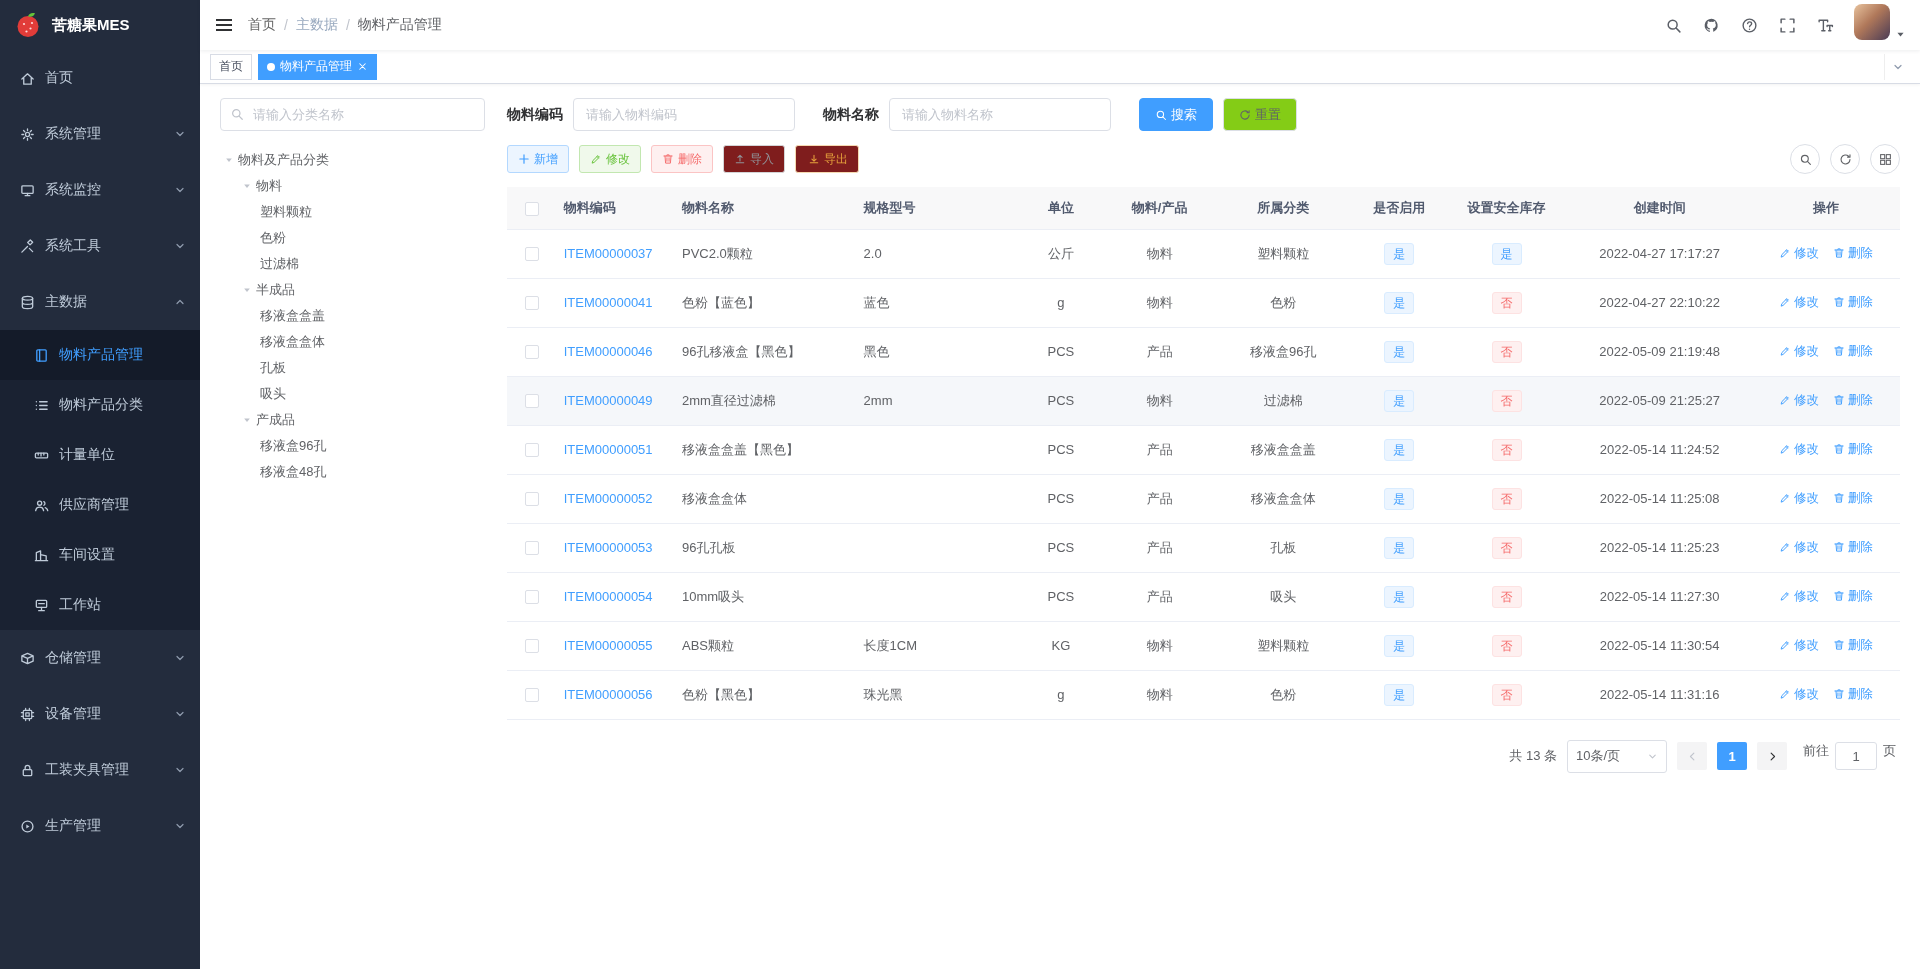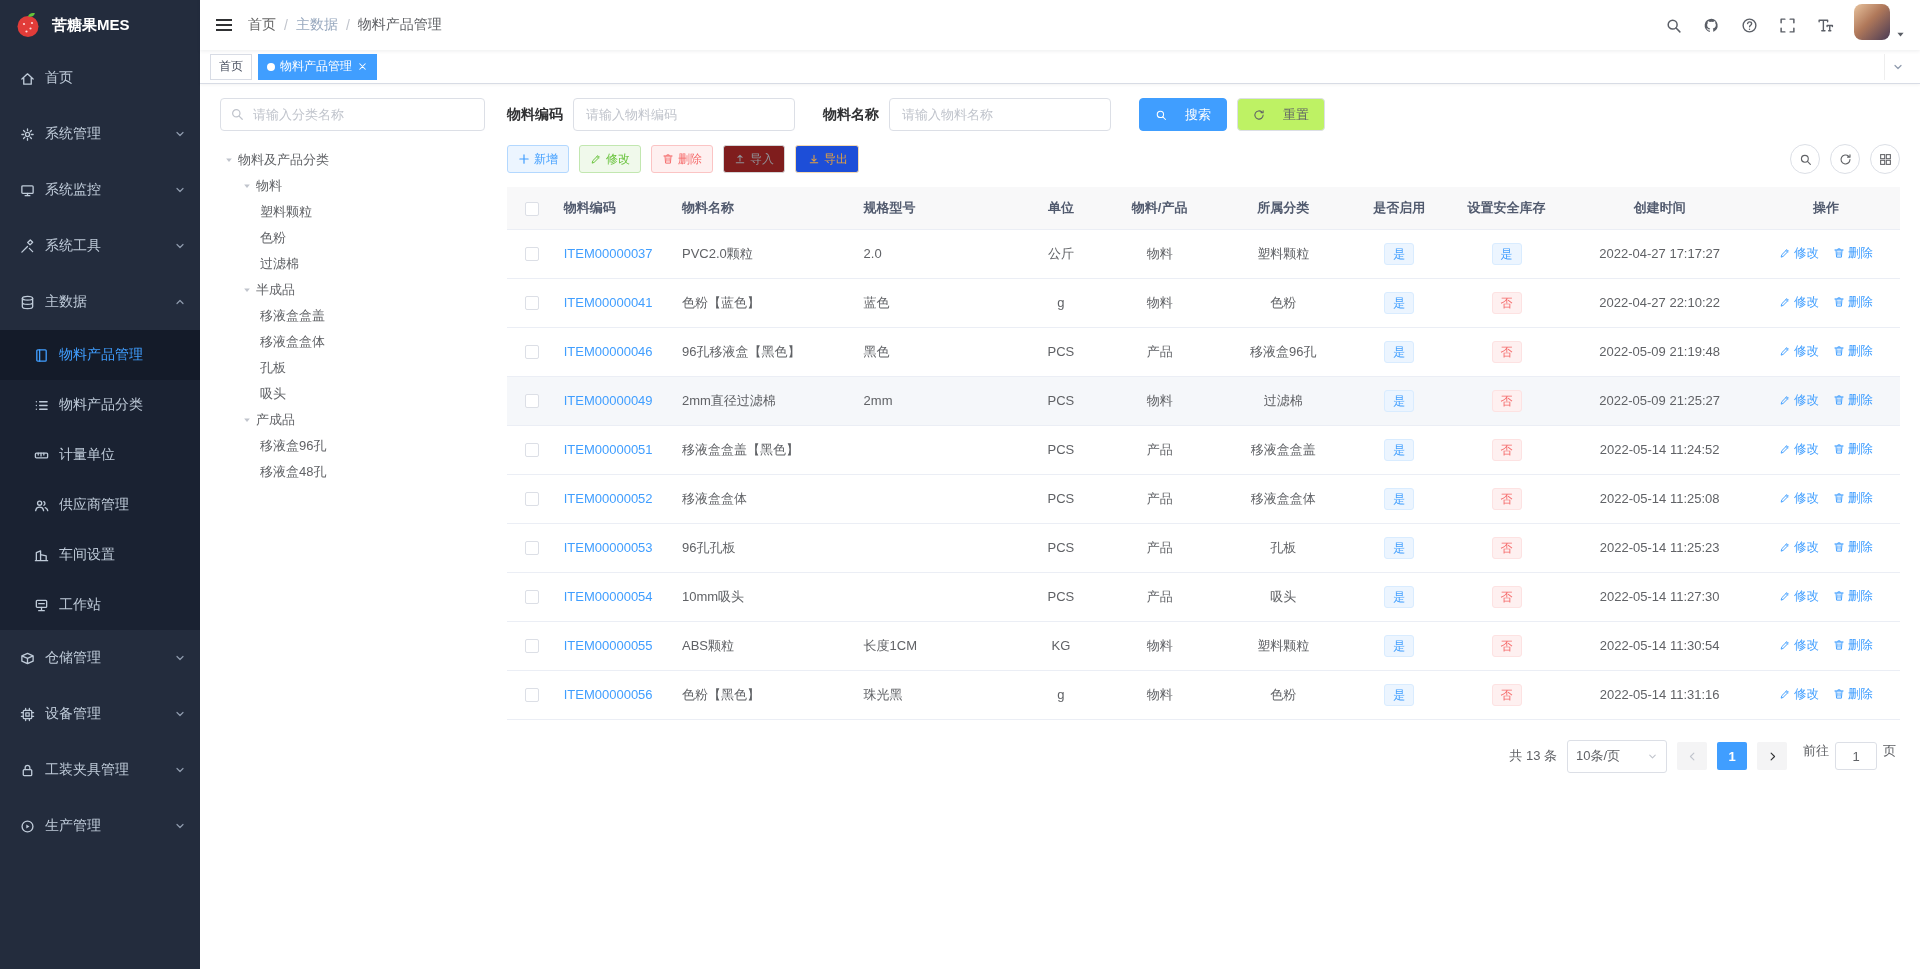--- a/index.html
+++ b/index.html
@@ -62,32 +62,32 @@
   .tree-node { display:flex; align-items:center; height:26px; font-size:13px; color:#606266; cursor:pointer; white-space:nowrap; }
   .tree-caret { width:14px; height:14px; display:inline-flex; align-items:center; justify-content:center; color:#c0c4cc; flex-shrink:0; }
   .tc { width:10px; height:10px; }
   .tree-label { padding-left:2px; }
 
   
   .table-panel { flex:1; min-width:0; display:flex; flex-direction:column; }
   .filter-row { display:flex; align-items:center; }
   .filter-label { font-weight:bold; font-size:14px; color:#303133; margin-right:10px; white-space:nowrap; }
   .filter-input { width:222px; height:33px; border:1px solid #dcdfe6; border-radius:4px; padding:8px 12px; font-size:13px; color:#606266; outline:none; margin-right:28px; }
-  .btn { display:inline-flex; align-items:center; gap:18px; height:33px; padding:0 15px; border-radius:4px; font-size:13px; cursor:pointer; border:1px solid transparent; }
+  .btn { display:inline-flex; align-items:center; gap:4px; height:33px; padding:0 15px; border-radius:4px; font-size:13px; cursor:pointer; border:1px solid transparent; }
   .btn-primary { background:#409eff; border-color:#409eff; color:#fff; }
-  .btn-default { background:#bef264; border-color:#dcdfe6; color:#606266; margin-left:10px; }
+  .btn-default { background:#84cc16; border-color:#dcdfe6; color:#606266; margin-left:10px; }
   .btn-ic { width:12px; height:12px; }
 
   .toolbar-row { display:flex; align-items:center; gap:10px; margin-top:13px; }
   .btn-mini { display:inline-flex; align-items:center; gap:4px; height:28px; padding:0 10px; border-radius:3px; font-size:12px; cursor:pointer; border:1px solid;justify-content:space-between; }
   .btn-add    { color:#409eff; background:#ecf5ff; border-color:#b3d8ff; }
   .btn-edit   { color:#67c23a; background:#f0f9eb; border-color:#c2e7b0; }
   .btn-del    { color:#f56c6c; background:#fef0f0; border-color:#fbc4c4; }
   .btn-import { color:#909399; background:#7f1d1d; border-color:#d3d4d6; }
-  .btn-export { color:#e6a23c; background:#1d4ed8; border-color:#f5dab1;padding-left:12px; }
+  .btn-export { color:#e6a23c; background:#7f1d1d; border-color:#f5dab1;padding-left:12px; }
   .toolbar-right { margin-left:auto; display:flex; gap:10px; }
   .circle-btn { width:30px; height:30px; border-radius:50%; border:1px solid #dcdfe6; background:#fff; display:flex; align-items:center; justify-content:center; color:#606266; cursor:pointer; }
   .circle-btn .ic { width:13px; height:13px; }
 
   
   .data-table { width:100%; border-collapse:collapse; table-layout:fixed; margin-top:13px; font-size:13px; color:#606266; }
   .data-table th { background:#f8f8f9; color:#515a6e; font-weight:bold; height:42px; padding:0 6px; border-bottom:1px solid #ebeef5; font-size:13px; }
   .data-table td { height:49px; padding:0 6px; border-bottom:1px solid #ebeef5; overflow:hidden; white-space:nowrap; text-overflow:ellipsis; }
   .data-table tr.row-hover td { background:#f5f7fa; }
   .al-left { text-align:left; }

